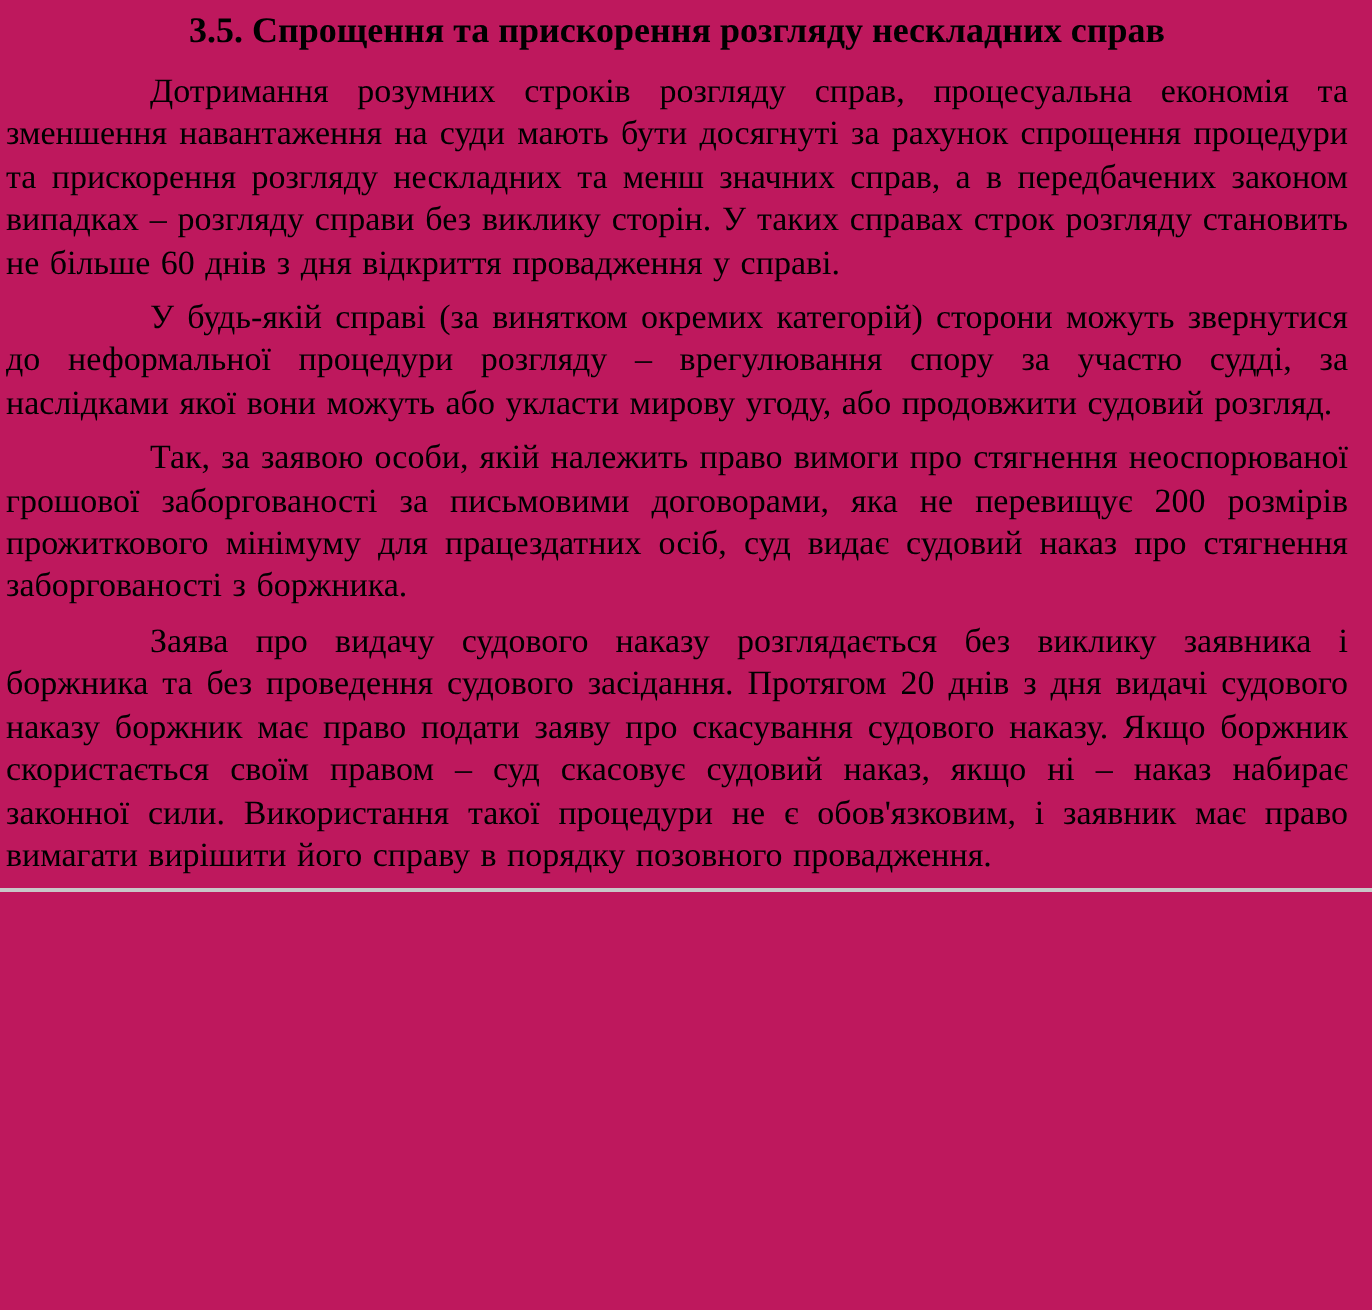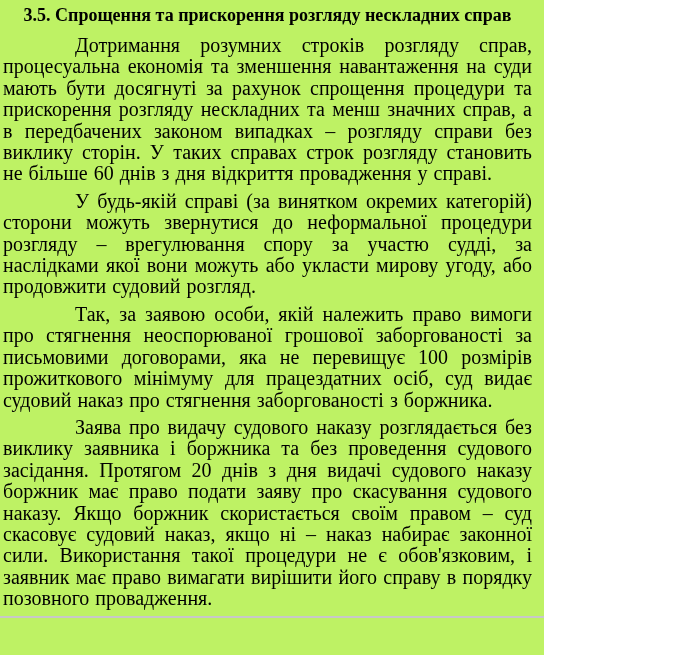--- a/index.html
+++ b/index.html
@@ -2,38 +2,38 @@
 <html lang="uk"><head>
 <meta charset="utf-8">
 <style>
   html, body {
     margin: 0;
     padding: 0;
     background: #ffffff;
   }
   .page {
     position: relative;
-    width: 544px;
+    width: 686px;
     height: 655px;
     box-sizing: border-box;
-    background: #bef264;
+    background: #be185d;
     color: #000000;
     font-family: "Liberation Serif", "DejaVu Serif", serif;
     padding: 2px 12px 0 3px;
     overflow: hidden;
   }
   .doc-title {
     font-size: 18px;
     font-weight: bold;
     text-align: center;
     margin: 2px 0 9px 0;
     line-height: 22px;
   }
   .body-par {
-    font-size: 20px;
+    font-size: 17px;
     line-height: 21.4px;
     text-align: justify;
     text-indent: 72px;
     margin: 0 0 6px 0;
     word-spacing: 1px;
   }
   .divider {
     border: none;
     border-top: 2px solid #c8c8c8;
     margin: 2px -12px 6px -3px; 
@@ -45,20 +45,20 @@
 
 <div class="page">
 
   <h1 class="doc-title">3.5. Спрощення та прискорення розгляду нескладних справ</h1>
 
   <p class="body-par">Дотримання розумних строків розгляду справ, процесуальна економія та зменшення навантаження на суди мають бути досягнуті за рахунок спрощення процедури та прискорення  розгляду нескладних та менш значних справ, а в передбачених законом випадках – розгляду справи без виклику сторін. У таких справах строк розгляду становить не більше 60 днів з дня відкриття провадження у справі.</p>
 
   <p class="body-par">У будь-якій справі (за винятком окремих категорій) сторони можуть звернутися до неформальної процедури розгляду – врегулювання спору за участю судді, за наслідками якої вони можуть або укласти мирову угоду, або продовжити судовий розгляд.</p>
 
 
-  <p class="body-par">Так, за заявою особи, якій належить право вимоги про стягнення неоспорюваної грошової заборгованості за письмовими договорами, яка не перевищує 100 розмірів прожиткового мінімуму для працездатних осіб, суд видає судовий наказ про стягнення заборгованості з боржника.</p>
+  <p class="body-par">Так, за заявою особи, якій належить право вимоги про стягнення неоспорюваної грошової заборгованості за письмовими договорами, яка не перевищує 200 розмірів прожиткового мінімуму для працездатних осіб, суд видає судовий наказ про стягнення заборгованості з боржника.</p>
 
   <p class="body-par">Заява про видачу судового наказу розглядається без виклику заявника і боржника та без проведення судового засідання. Протягом 20 днів з дня видачі судового наказу боржник має право подати заяву про скасування судового наказу. Якщо боржник скористається своїм правом – суд скасовує судовий наказ, якщо ні – наказ набирає законної сили. Використання такої процедури не є обов'язковим, і заявник має право вимагати вирішити його справу в порядку позовного провадження.</p>
 
   <hr class="divider">
 
 
 </div>
 
 </body></html>

